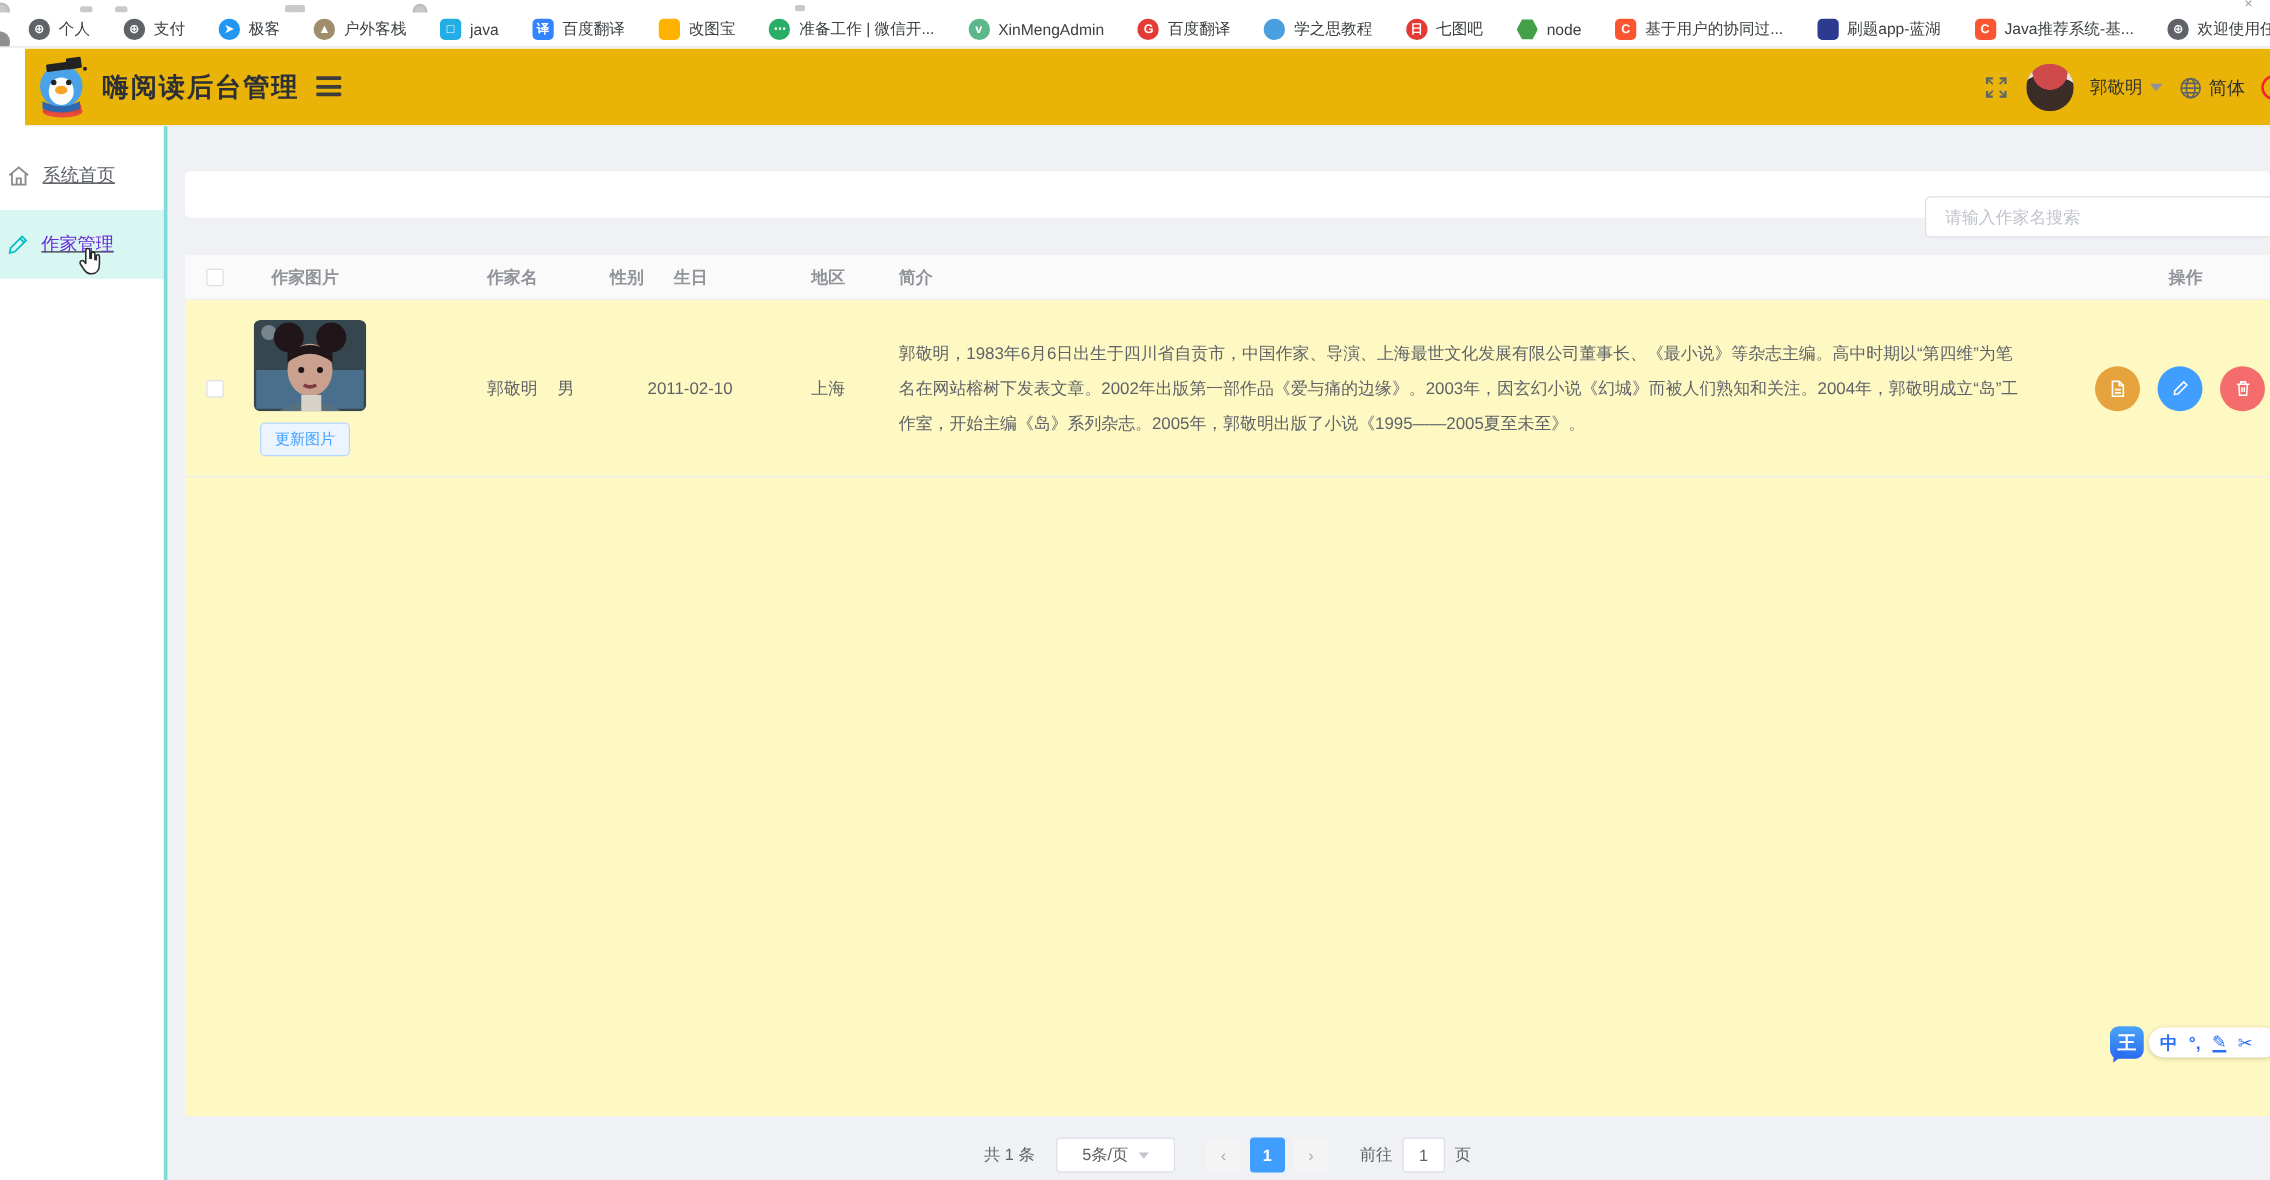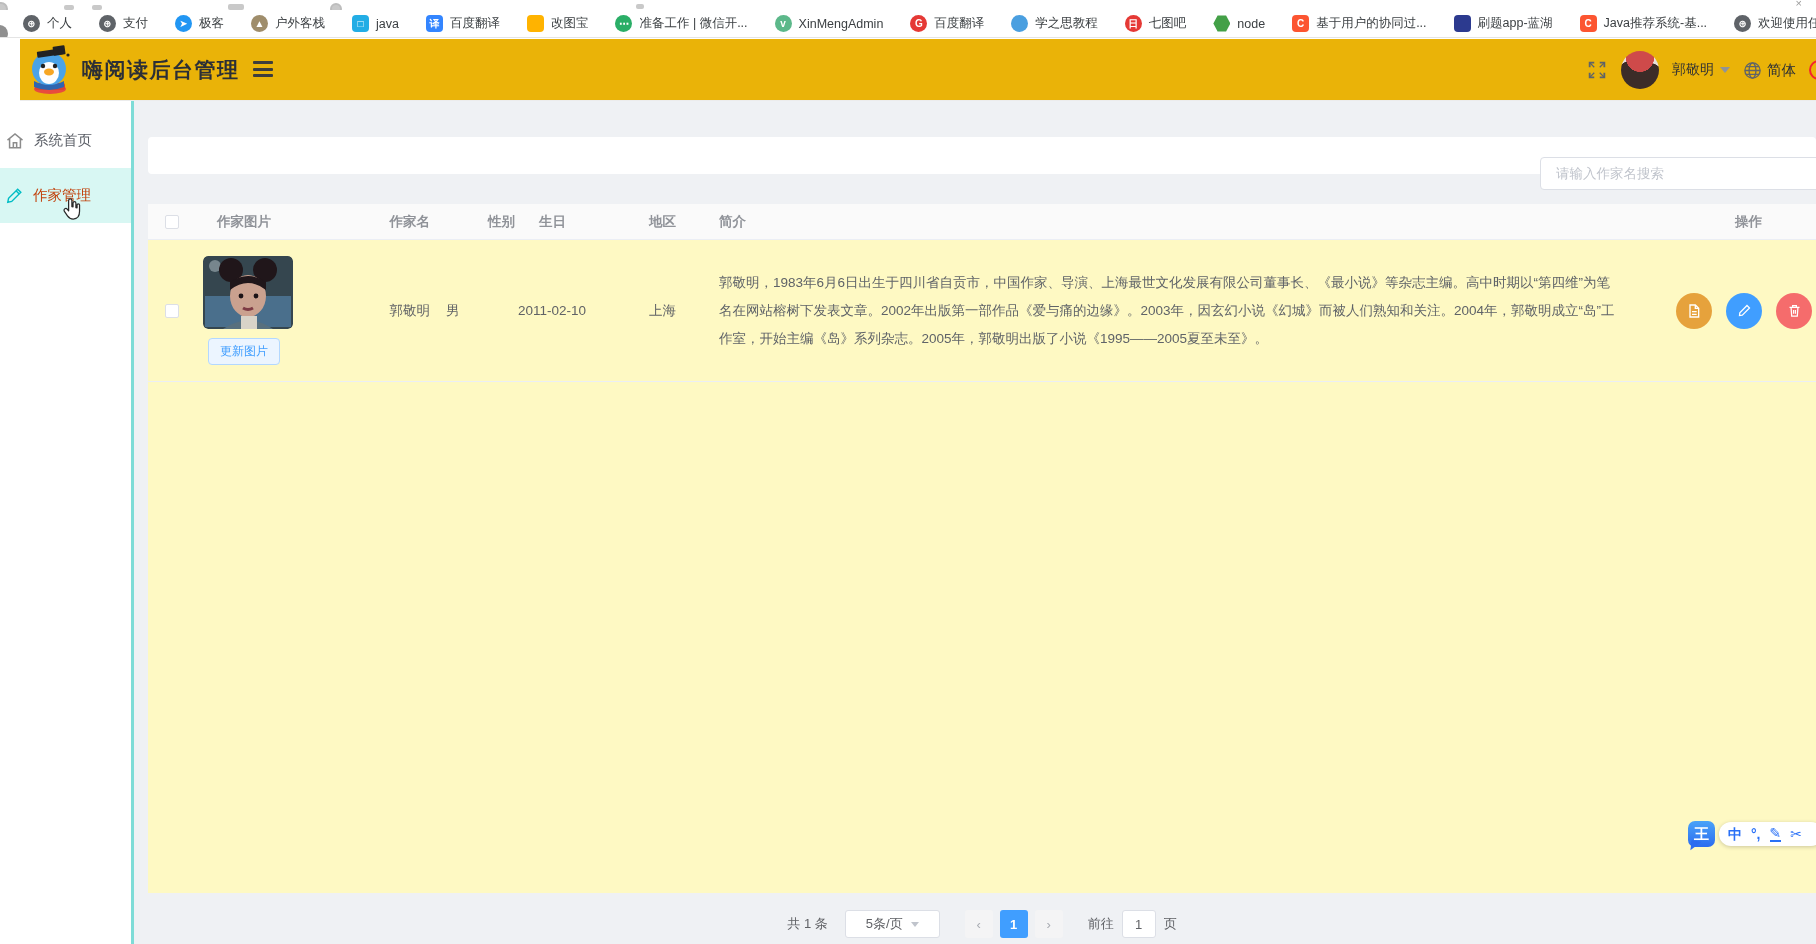--- a/index.html
+++ b/index.html
@@ -42,25 +42,25 @@
       radial-gradient(circle at 72% 72%, #3b2c28 0 40%, transparent 41%),
       radial-gradient(circle at 52% 58%, #e8c9b6 0 34%, transparent 35%),
       linear-gradient(#f0e7e2,#d9cfc9); }
   .user { display:flex; align-items:center; gap:6px; font-size:14px; color:#333; cursor:pointer; }
   .caret-down { width:0; height:0; border-left:5px solid transparent; border-right:5px solid transparent;
     border-top:6px solid #8f9399; }
   .lang { display:flex; align-items:center; gap:5px; font-size:14.5px; color:#2b2f36; cursor:pointer; }
   .logout-partial { width:20px; height:20px; border-radius:50%; border:2px solid #f5222d;
     margin-right:-13px; cursor:pointer; }
   
-  .sidebar { position:absolute; top:101px; left:0; width:131px; bottom:0; background:#fff; }
+  .sidebar { position:absolute; top:101px; left:0; width:131px; bottom:0; background:#fff;text-decoration:underline; }
   .side-item { height:55px; display:flex; align-items:center; gap:9px; padding-left:5px;
     font-size:14.5px; color:#5a5e66; cursor:pointer; }
   .side-item:first-child { margin-top:12px; }
-  .side-item.active { background:#d8f7f3; color:#c2410c; }
+  .side-item.active { background:#d8f7f3; color:#6d28d9; }
   .side-item svg { flex:0 0 auto; }
   .side-divider { position:absolute; top:101px; left:131px; width:3px; bottom:0; background:#7edcd7; }
   
   .content-bg { position:absolute; top:101px; left:134px; right:0; bottom:0; background:#eff1f4; }
   .toolbar-card { position:absolute; top:137px; left:148px; right:0; height:37px; background:#fff; border-radius:4px; }
   .search-input { position:absolute; top:157px; left:1540px; width:292px; height:33px;
     background:#fff; border:1px solid #dcdfe6; border-radius:4px; padding:0 15px;
     font-size:13.5px; color:#606266; outline:none; font-family:inherit; }
   .search-input::placeholder { color:#c0c4cc; }
   

